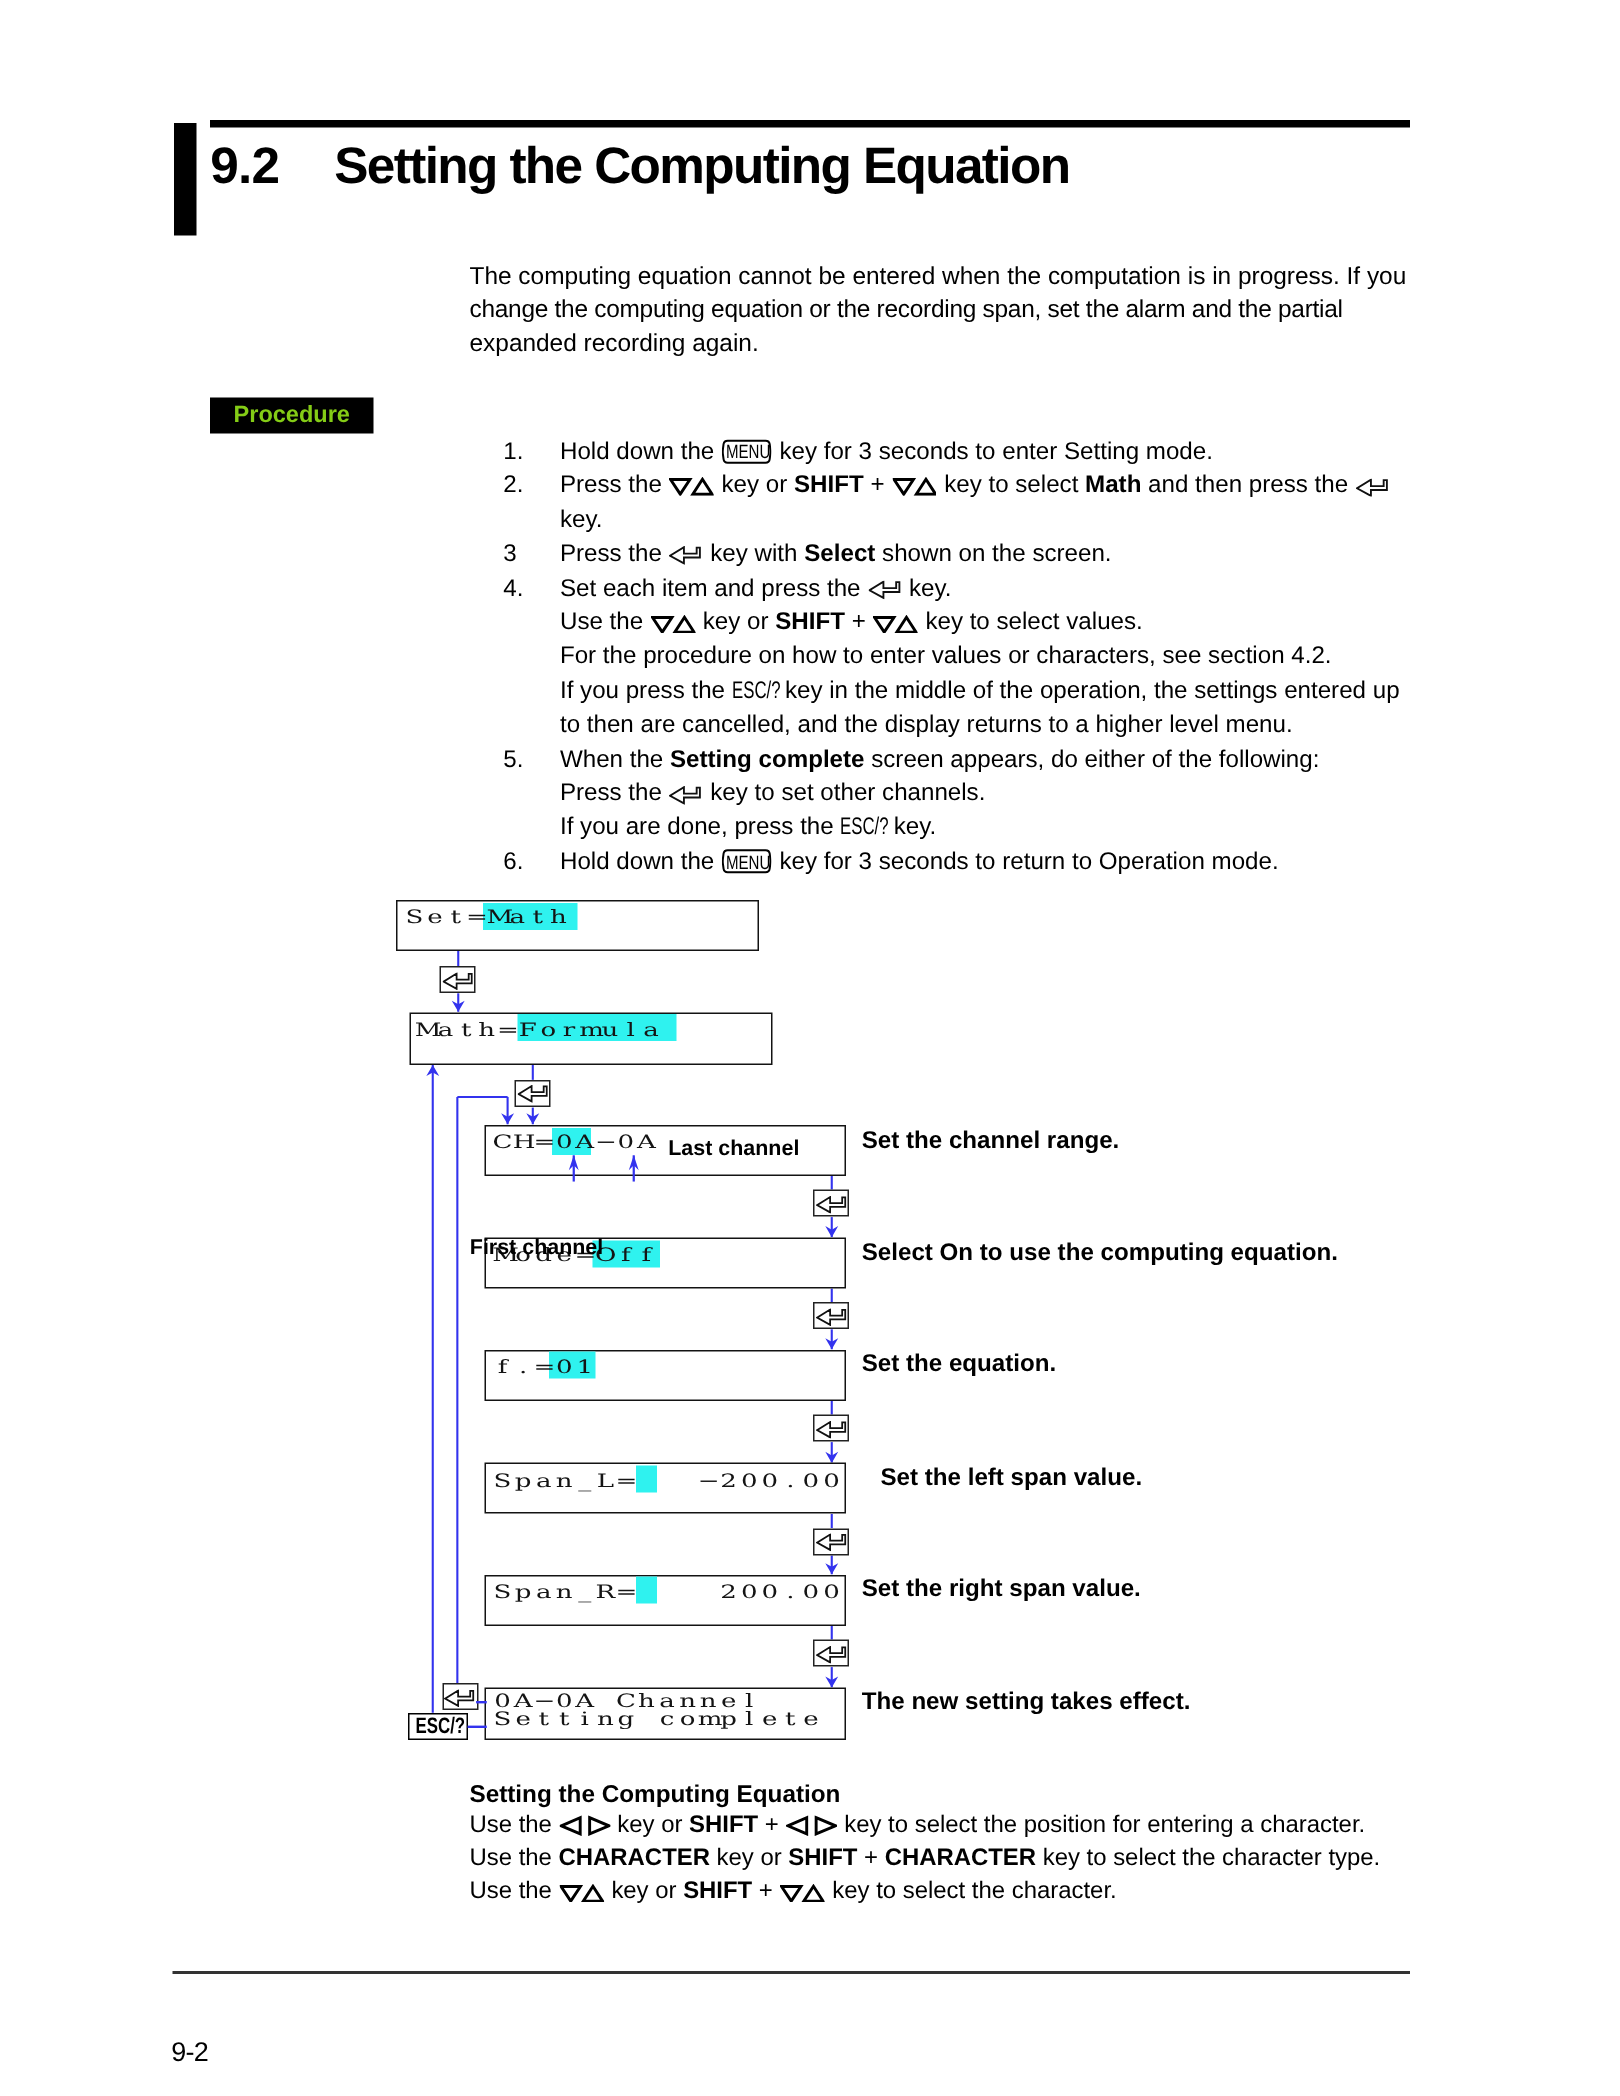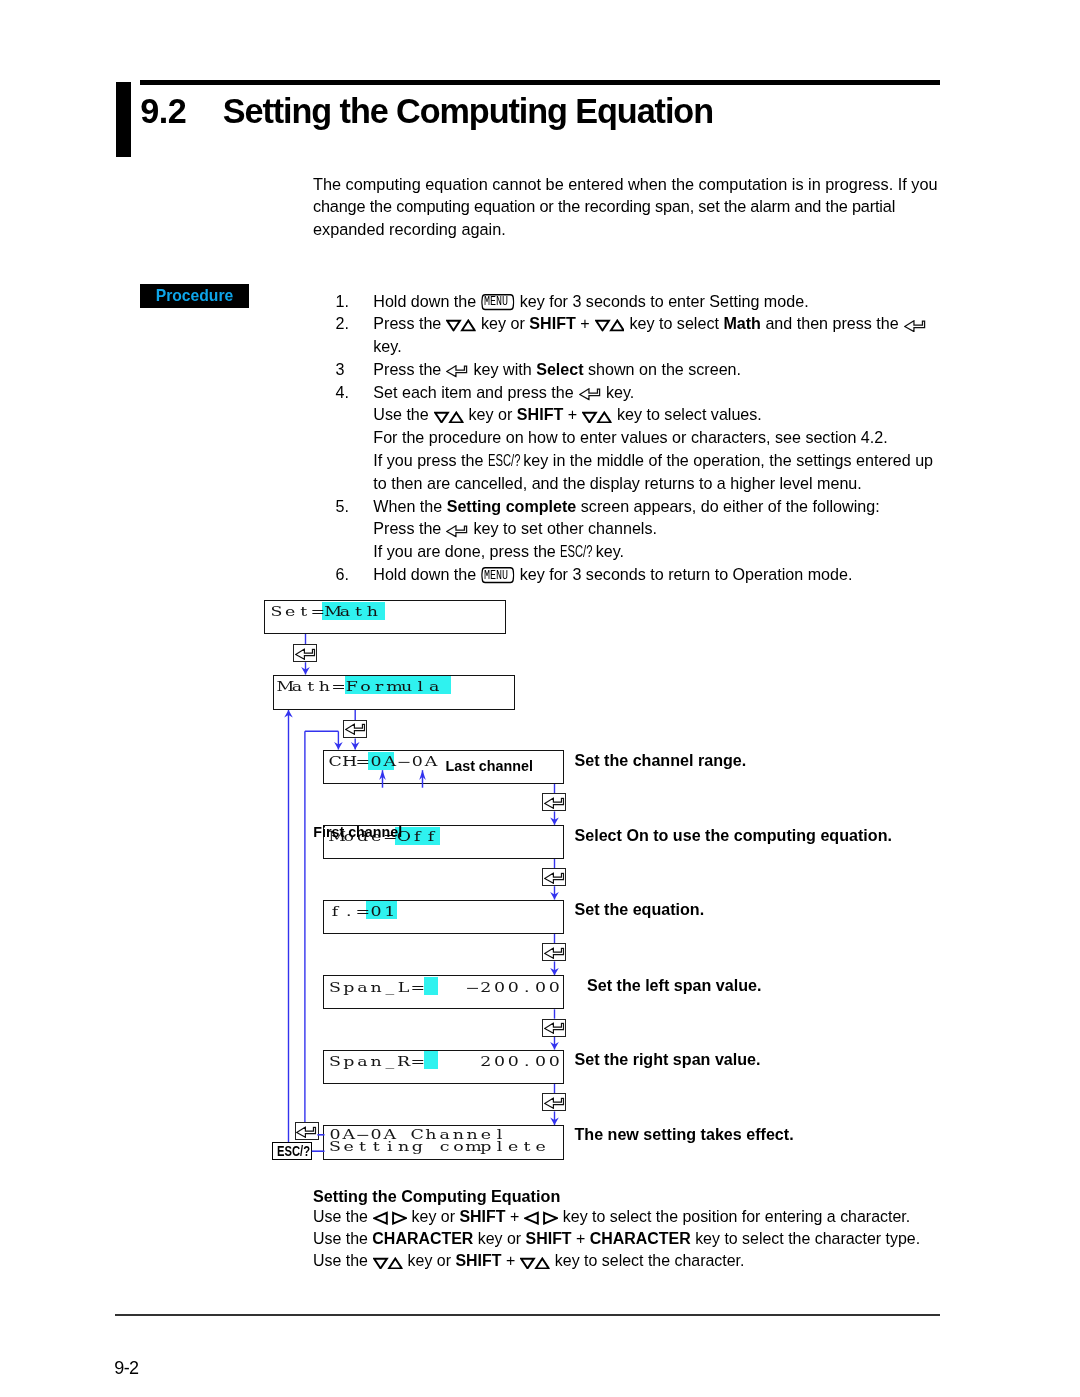--- a/index.html
+++ b/index.html
@@ -12,33 +12,33 @@
   #hdr-rule{left:139.7px;top:80.4px;width:800.3px;height:4.3px;background:#000;}
   #hdr-bar{left:116.1px;top:81.8px;width:15.4px;height:75.5px;background:#000;}
   #sec-num{left:140.2px;top:91.5px;font-size:34.2px;font-weight:bold;letter-spacing:-0.5px;}
   #sec-title{left:222.8px;top:91.5px;font-size:34.2px;font-weight:bold;letter-spacing:-1.07px;}
 
   
   #intro{left:313px;top:172.6px;width:660px;font-size:16.3px;line-height:22.55px;}
   .iline{white-space:nowrap;height:22.55px;}
 
   
-  #proc-badge{left:139.6px;top:265px;width:109.8px;height:24.1px;background:#000;color:#0ea5e9;
-    font-size:15.7px;font-weight:bold;text-align:center;line-height:24.6px;margin-top:19px;}
+  #proc-badge{left:139.6px;top:265px;width:109.8px;height:24.1px;background:#000;color:#84cc16;
+    font-size:15.7px;font-weight:bold;text-align:center;line-height:24.6px;}
 
   
   #steps{left:335.5px;top:289.5px;width:620px;font-size:16.1px;line-height:22.8px;}
   .step{position:relative;height:22.8px;white-space:nowrap;}
   .step .n{position:absolute;left:0;top:0;}
   .step .c{position:absolute;left:37.8px;top:0;}
   b{font-weight:bold;}
 
   
   .kmenu{display:inline-block;position:relative;width:33.5px;height:18.3px;vertical-align:-4.5px;
-    margin:0 0.5px;font-family:Liberation Mono, monospace;}
+    margin:0 0.5px;}
   .kmenu svg{position:absolute;left:0;top:0;}
   .kmenu b{position:absolute;left:3.0px;top:0.6px;width:37px;height:18.3px;line-height:18.9px;
     font-size:12.8px;font-weight:normal;transform:scaleX(0.785);transform-origin:left top;
     white-space:nowrap;}
   
   .kud{display:inline-block;width:29.8px;height:12.5px;vertical-align:-2.6px;margin:0 0.5px;}
   .klr{display:inline-block;width:34.2px;height:14.4px;vertical-align:-3.5px;margin:0 0.3px;}
   
   .kent{display:inline-block;width:22.3px;height:12.5px;vertical-align:-3.1px;margin:0 0.5px;}
   .kesc{display:inline-block;font-size:16px;transform:scaleX(0.70);transform-origin:left center;width:31px;letter-spacing:0px;}

